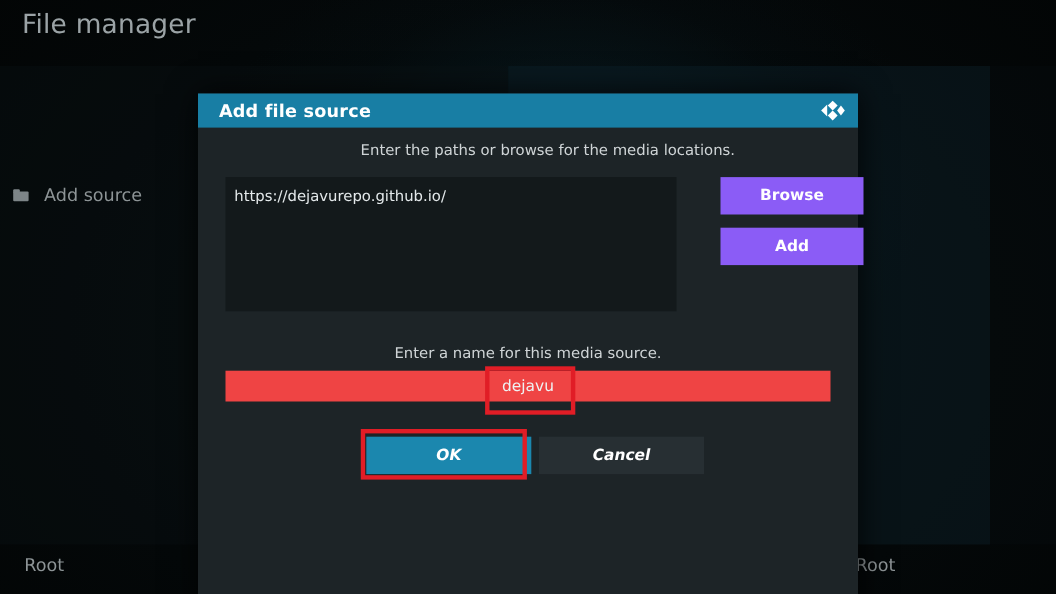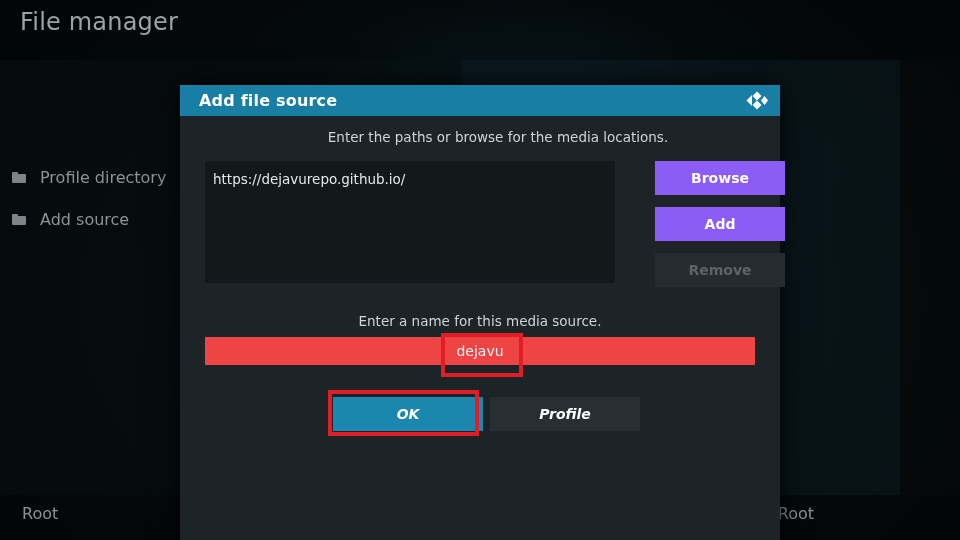--- a/index.html
+++ b/index.html
@@ -158,24 +158,20 @@
 
   <div class="bg-panel left"></div>
   <div class="bg-panel right"></div>
   <div class="bg-panel far"></div>
 
   <div class="topbar">
     <div class="app-title">File manager</div>
   </div>
 
   <div class="sidebar">
-    <div class="side-item">
-      <span class="folder-icon"></span>
-      <span class="side-label">Profile directory</span>
-    </div>
     <div class="side-item">
       <span class="folder-icon"></span>
       <span class="side-label">Add source</span>
     </div>
   </div>
 
   <div class="statusbar">
     <span class="st left-root">Root</span>
     <span class="st count-left">2 / 2</span>
     <span class="st count-right">1 / 2</span>
@@ -198,30 +194,29 @@
 
     <div class="dlg-subtitle">Enter the paths or browse for the media locations.</div>
 
     <div class="paths-row">
       <div class="paths-box">
         <div class="path-item">https://dejavurepo.github.io/</div>
       </div>
       <div class="side-btns">
         <div class="sbtn">Browse</div>
         <div class="sbtn">Add</div>
-        <div class="sbtn disabled">Remove</div>
       </div>
     </div>
 
     <div class="name-label">Enter a name for this media source.</div>
     <div class="name-input">dejavu</div>
 
     <div class="actions">
       <div class="abtn ok">OK</div>
-      <div class="abtn cancel">Profile</div>
+      <div class="abtn cancel">Cancel</div>
     </div>
 
   </div>
 
   <div class="redbox name-hl"></div>
   <div class="redbox ok-hl"></div>
 
 </div>
 
 </body></html>

